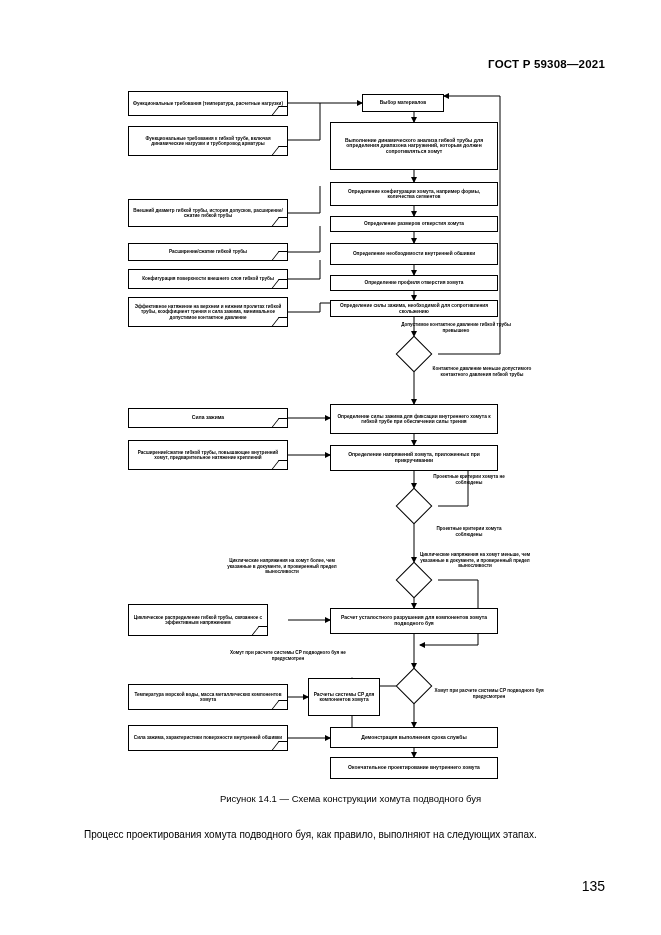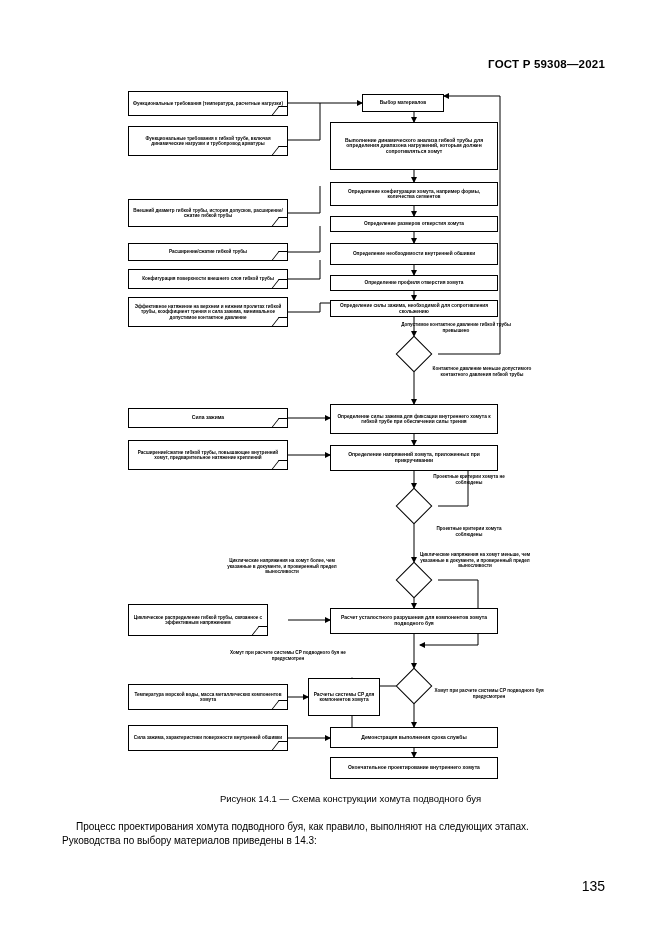--- a/index.html
+++ b/index.html
@@ -66,21 +66,21 @@
 
   
   .caption {
     position:absolute; left:0; right:0; top:793px;
     text-align:center; font-size:9.5px;padding-left:40px;
   }
   .body-text {
     position:absolute; left:62px; right:50px; top:820px;
     font-size:10px; line-height:1.42;
   }
-  .body-text p { margin:0; }
+  .body-text p { margin:8px; }
   .body-text .indent { text-indent:14px; }
   .pageno {
     position:absolute; right:56px; top:878px;
     font-size:14px;
   }
 </style>
 </head>
 <body>
 
 <div class="page">
@@ -269,18 +269,17 @@
 
     <div class="edge-label" style="left:226px; top:650px; width:124px;">Хомут при расчете системы СР подводного буя не предусмотрен</div>
     <div class="edge-label" style="left:432px; top:688px; width:114px;">Хомут при расчете системы СР подводного буя предусмотрен</div>
 
   </div>
 
   <div class="caption">Рисунок 14.1 — Схема конструкции хомута подводного буя</div>
 
   <div class="body-text">
     <p class="indent">Процесс проектирования хомута подводного буя, как правило, выполняют на следующих этапах.</p>
-    <p>Руководства по выбору материалов приведены в 14.3:</p>
   </div>
 
   <div class="pageno">135</div>
 
 </div>
 
 </body></html>

